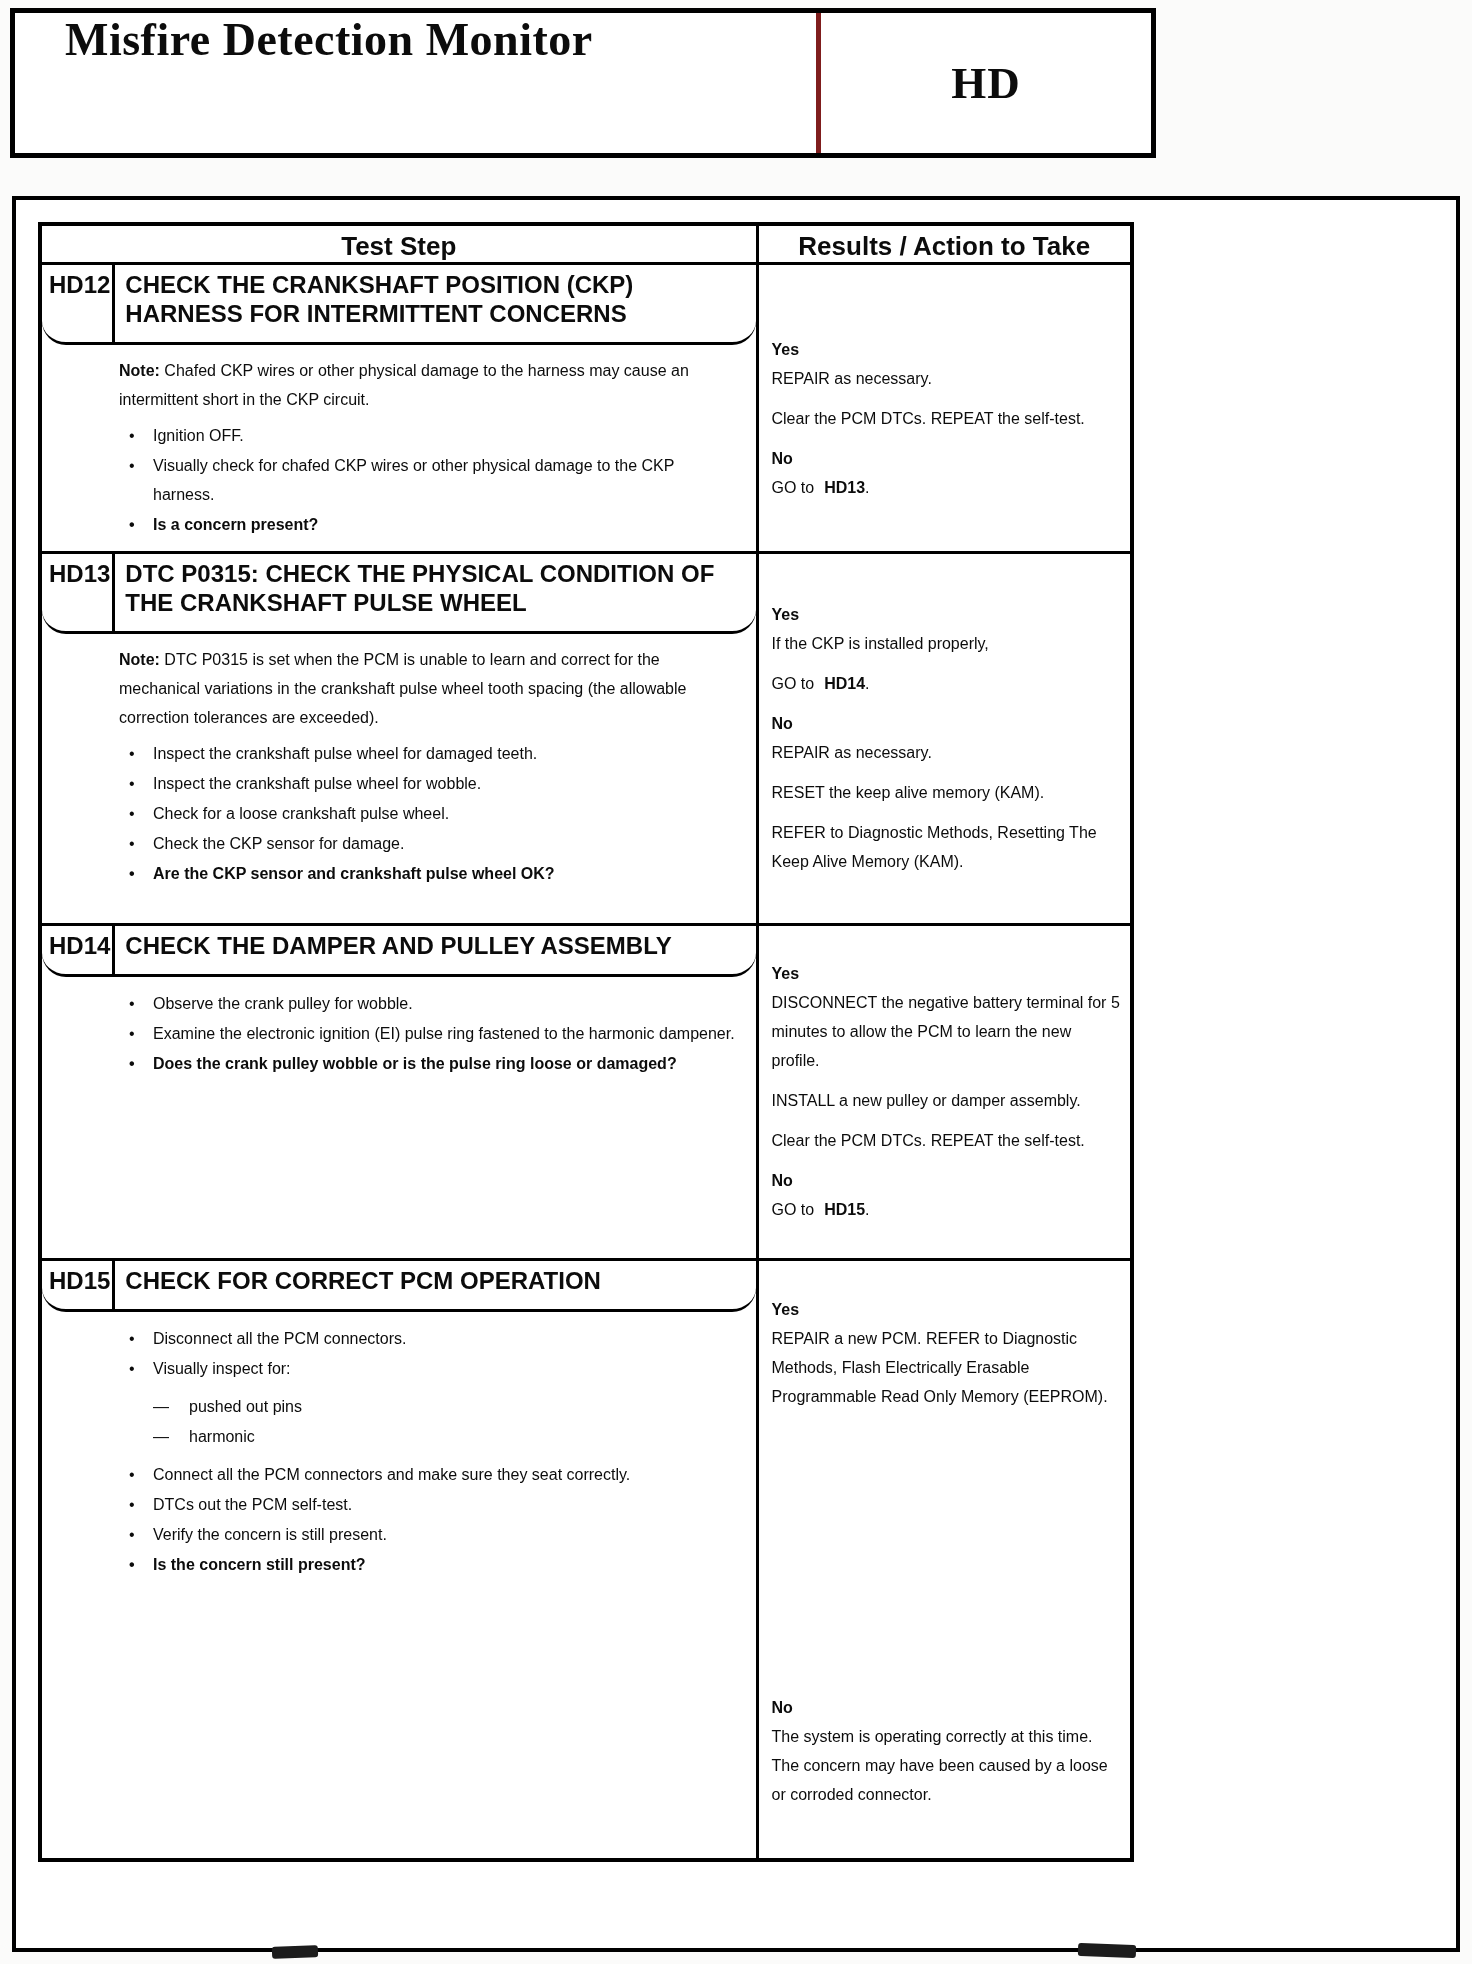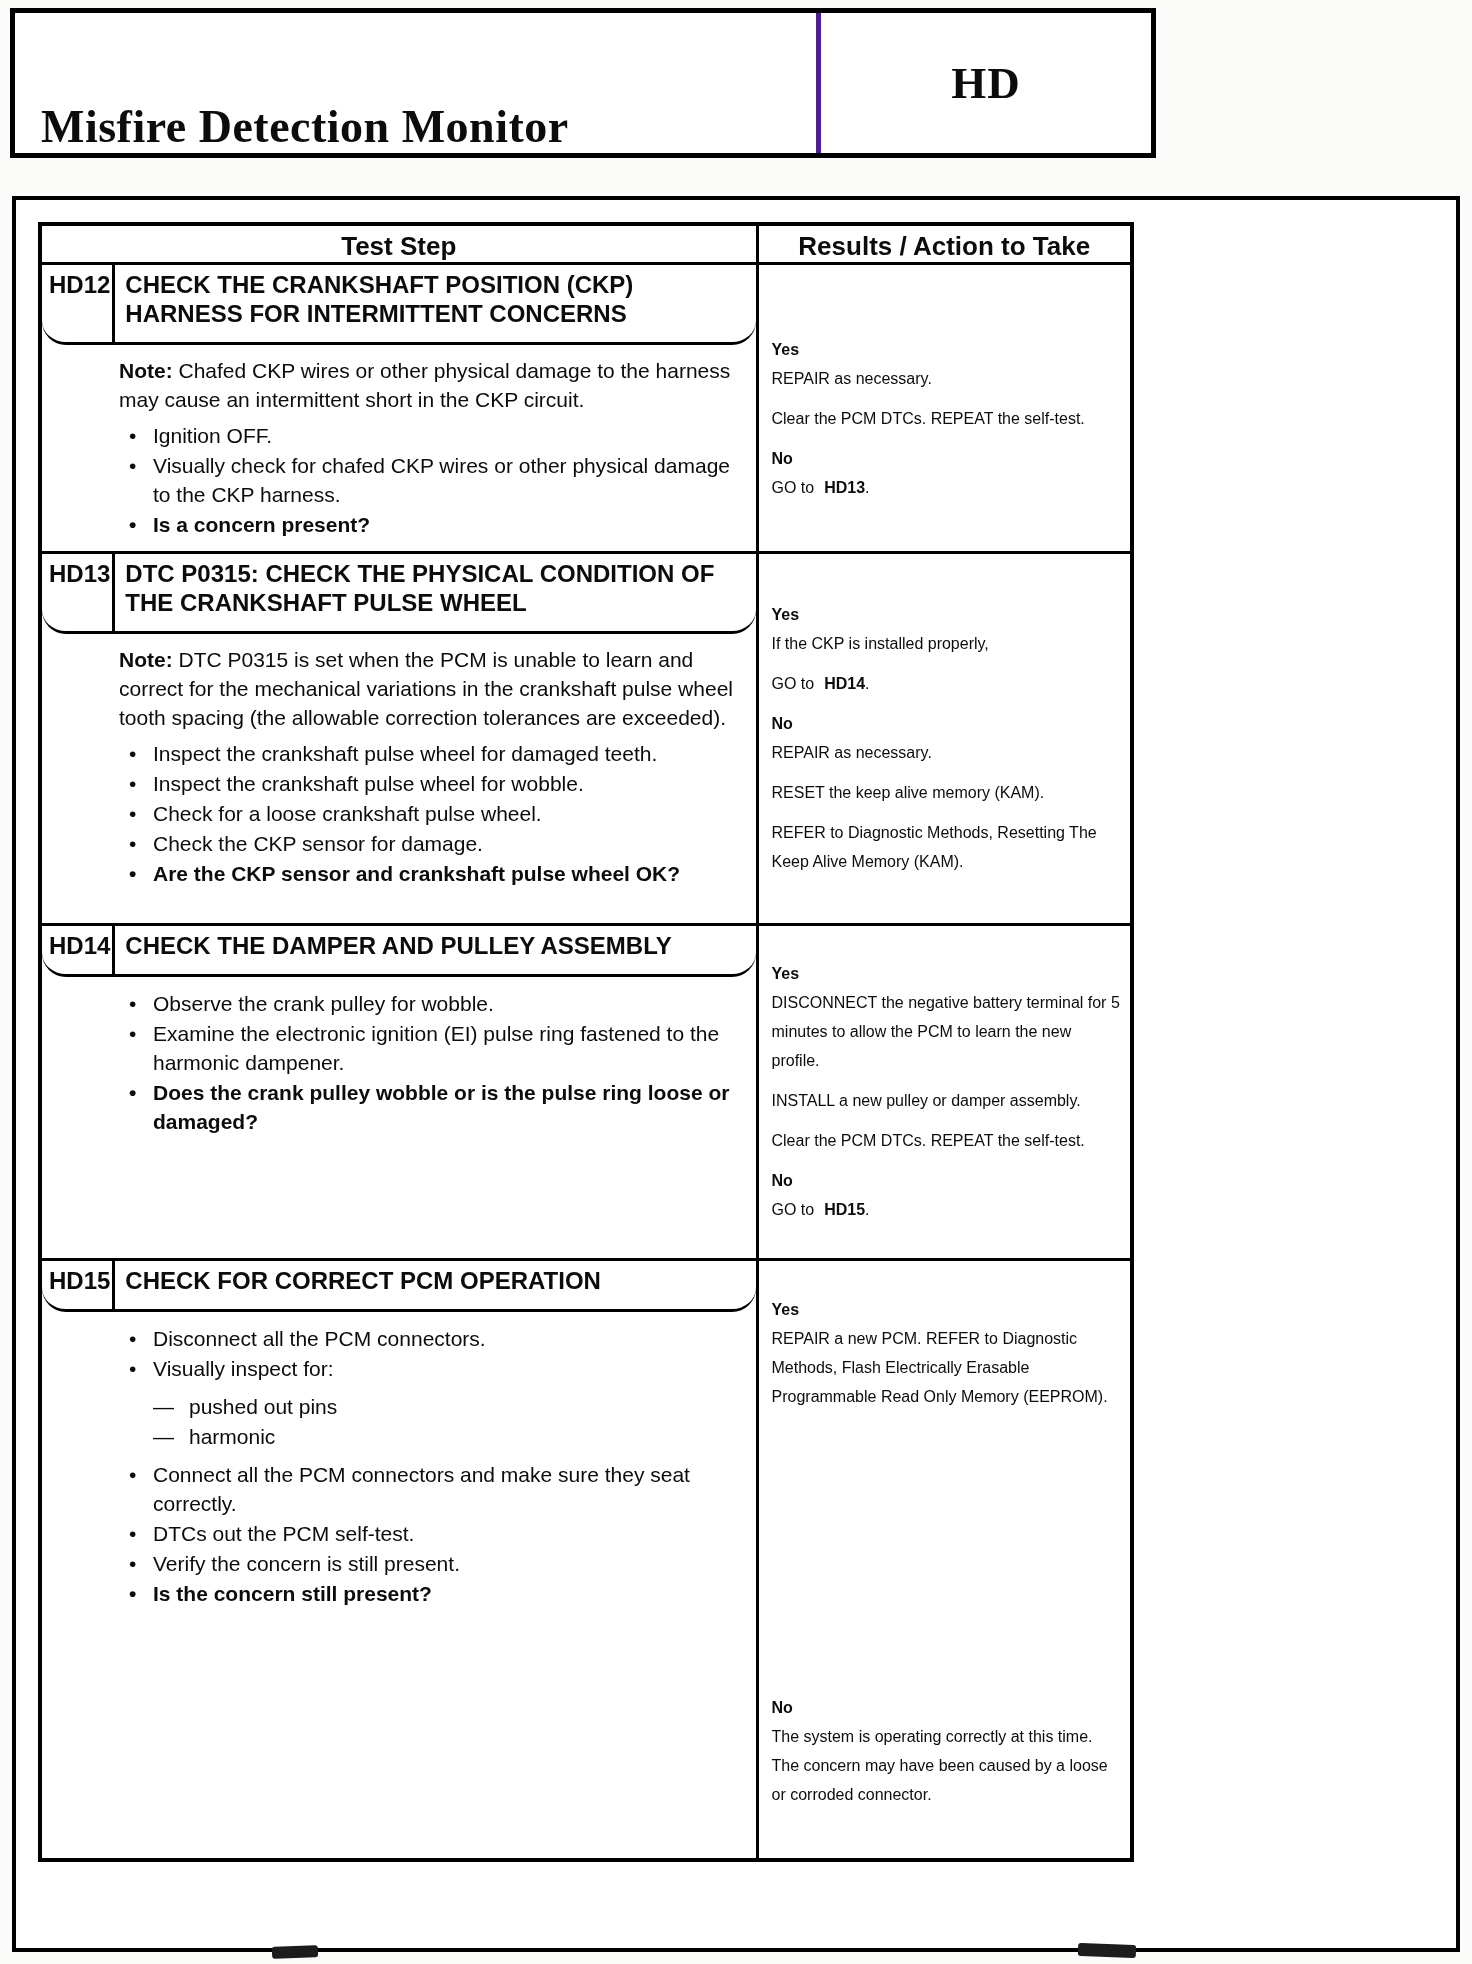--- a/index.html
+++ b/index.html
@@ -14,23 +14,23 @@
   }
 
   
   .header-box {
     position: absolute; left: 10px; top: 8px;
     width: 1146px; height: 150px;
     border: 5px solid #000;
     display: flex; background: #fff;
   }
   .header-title-cell {
-    flex: 1; display: flex; align-items: flex-end;
-    padding-left: 26px;
-    border-right: 5px solid #4c1d95;
+    flex: 1; display: flex; align-items: flex-start;
+    padding-left: 50px;
+    border-right: 5px solid #7f1d1d;
   }
   .header-title {
     font-family: "Liberation Serif", serif;
     font-weight: 700; font-size: 46px; letter-spacing: 0.5px;
   }
   .header-code-cell {
     width: 330px; display: flex; align-items: center; justify-content: center;
   }
   .header-code {
     font-family: "Liberation Serif", serif;
@@ -64,21 +64,21 @@
   .step-head { display: flex; align-items: stretch; border-bottom: 3px solid #000; border-radius: 24px; }
   .step-id {
     flex: 0 0 68px; border-right: 3px solid #000;
     font-weight: bold; font-size: 24px; line-height: 29px;
     padding: 5px 2px 5px 7px;
   }
   .step-title {
     flex: 1; font-weight: bold; font-size: 24px; line-height: 29px;
     padding: 5px 14px 14px 10px;
   }
-  .step-body { font-size: 21px; line-height: 29px; padding: 11px 18px 11px 77px; }
+  .step-body { font-size: 16px; line-height: 29px; padding: 11px 18px 11px 77px; }
   .note { margin: 0 0 7px; }
   .note-label { font-weight: bold; }
   .item { display: flex; margin: 1px 0; }
   .item .marker { flex: 0 0 24px; margin-left: 10px; }
   .item .item-text { flex: 1; }
   .item.bold .marker, .item.bold .item-text { font-weight: bold; }
   .item.dash .marker { flex: 0 0 36px; margin-left: 34px; }
   .item.dash-first { margin-top: 9px; }
   .item.dash-last { margin-bottom: 9px; }
 

